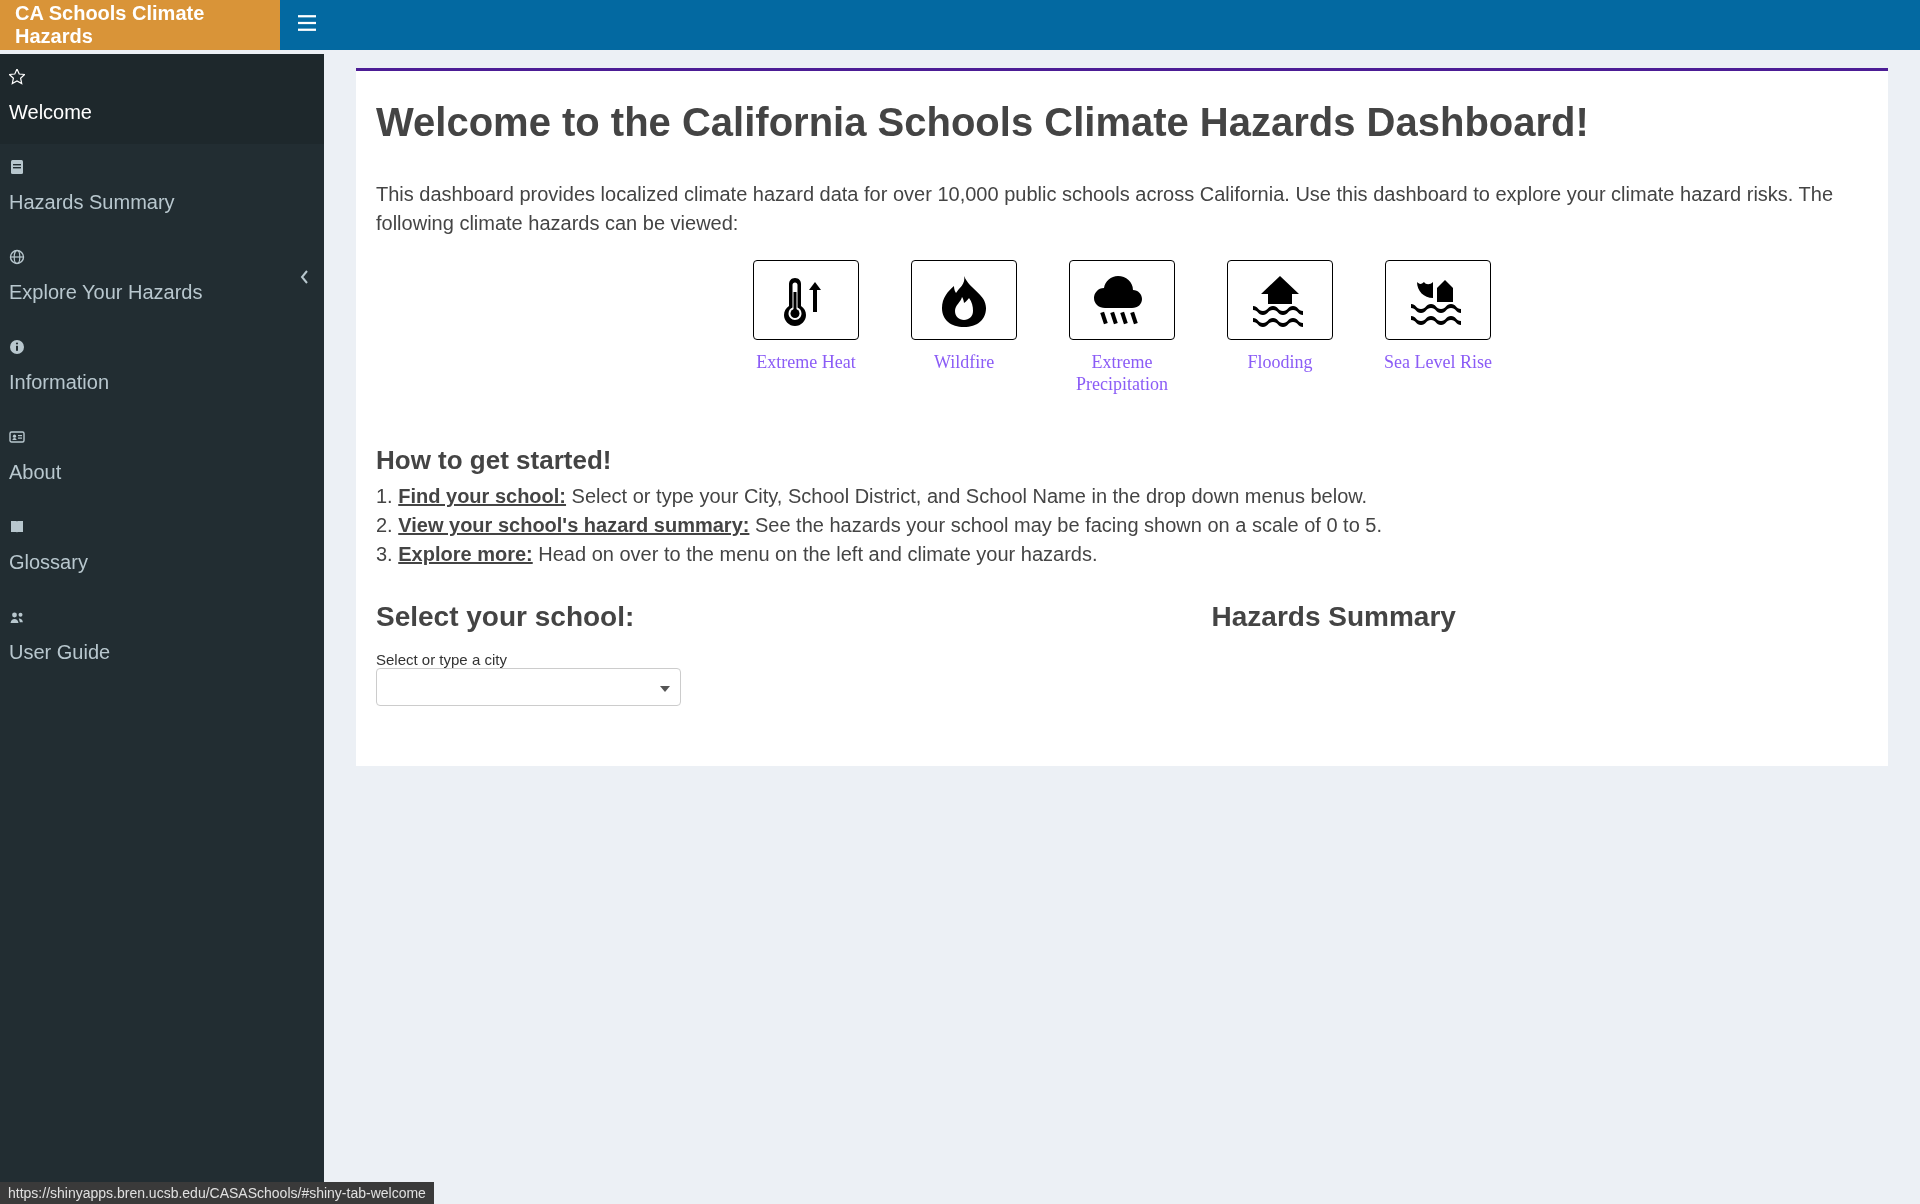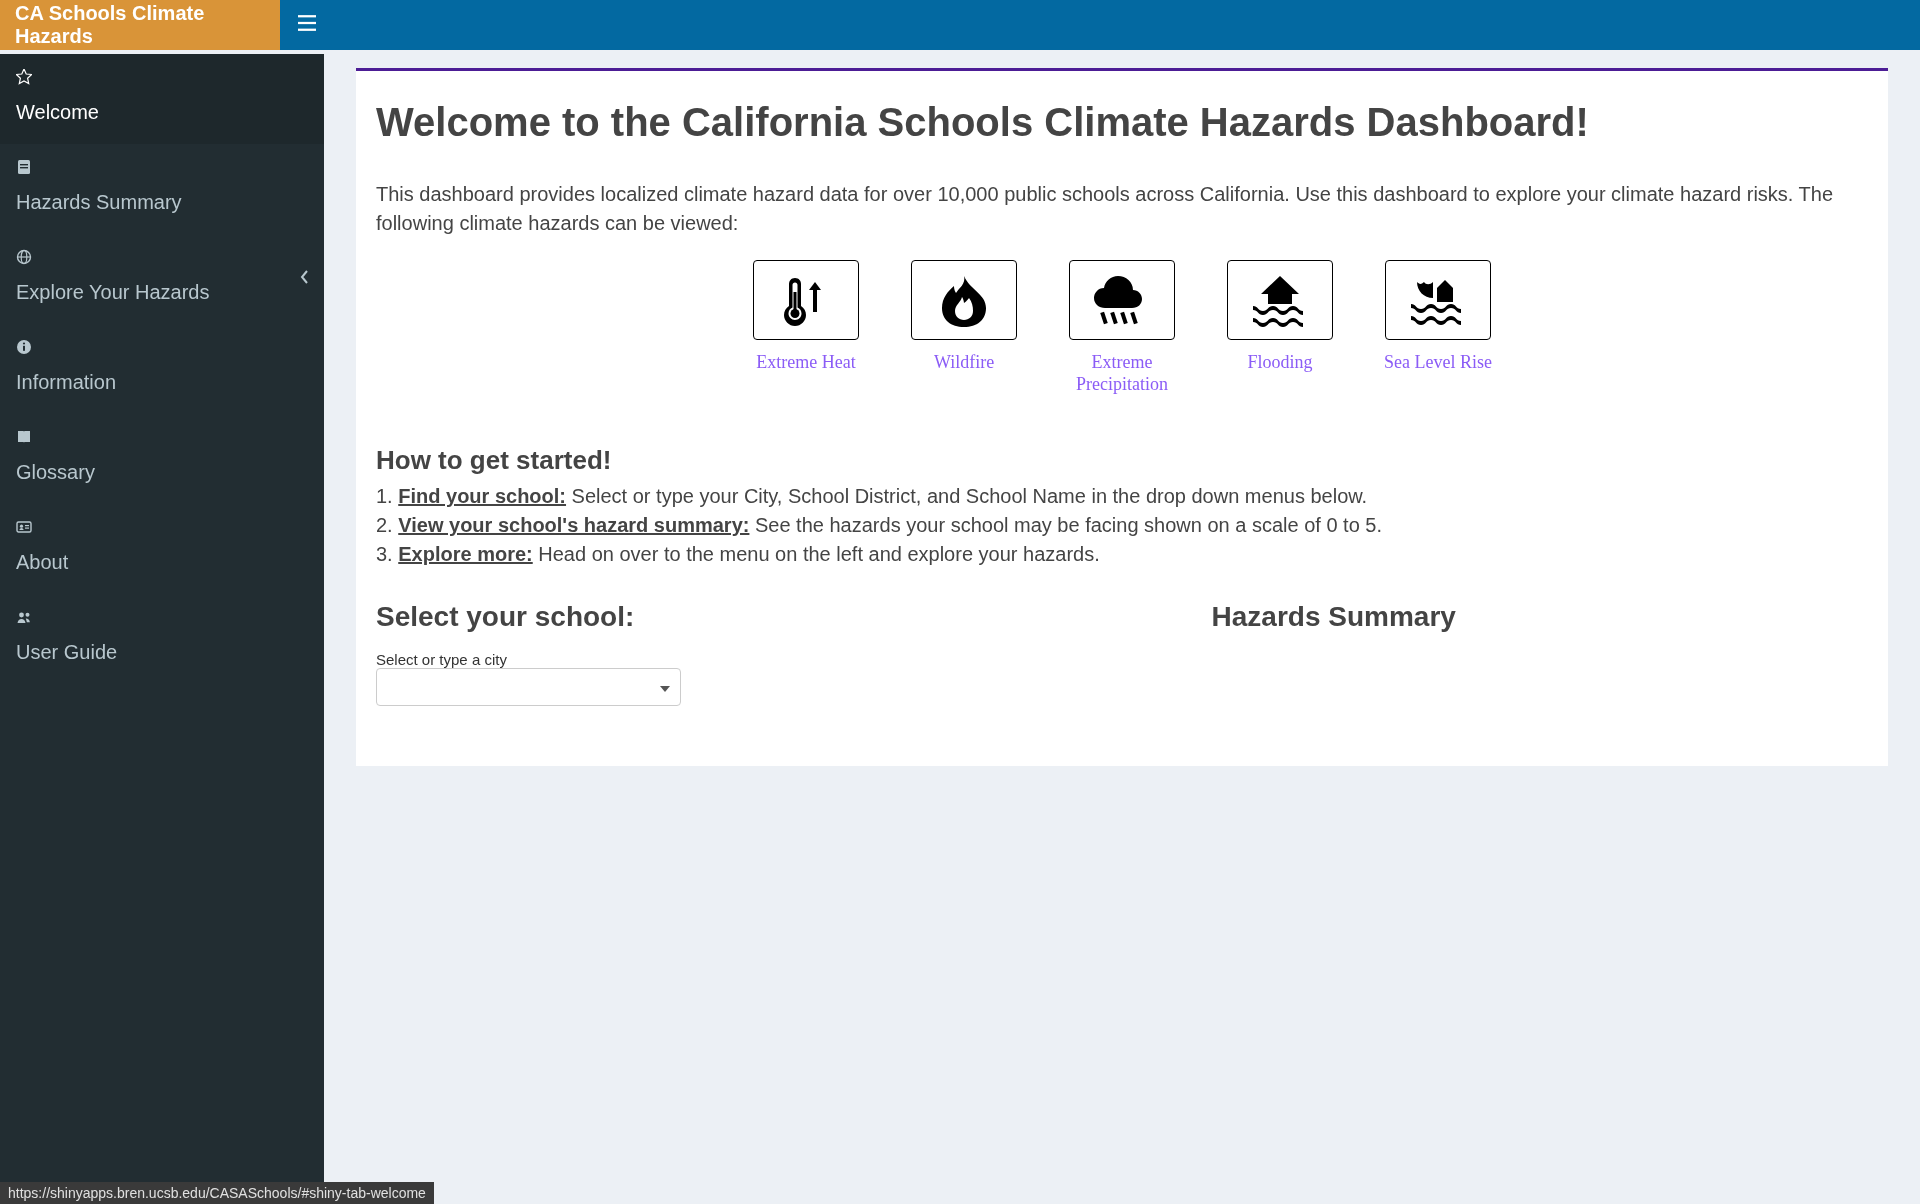--- a/index.html
+++ b/index.html
@@ -36,21 +36,21 @@
 .sidebar {
   position: fixed;
   top: 54px;
   left: 0;
   width: 324px;
   bottom: 0;
   background: #222d32;
   color: #b8c7ce;
 }
 .sidebar-item {
-  padding: 15px 16px 20px 16px;
+  padding: 15px 16px 20px 9px;
   position: relative;
   cursor: pointer;
 }
 .sidebar-item.active { background: #1e282c; }
 .sidebar-item.active .sidebar-label { color: #fff; }
 .sidebar-icon { display: block; margin-bottom: 12px; }
 .sidebar-icon svg { width: 16px; height: 16px; fill: #b8c7ce; }
 .sidebar-item.active .sidebar-icon svg { fill: #fff; }
 .sidebar-label { font-size: 20px; color: #b8c7ce; }
 .sidebar-chevron {
@@ -258,30 +258,30 @@
           <use href="#ic-chevron-left"></use>
         </svg></span>
   </div>
   <div class="sidebar-item">
     <span class="sidebar-icon"><svg viewBox="0 0 16 16">
           <use href="#ic-info"></use>
         </svg></span>
     <span class="sidebar-label">Information</span>
   </div>
   <div class="sidebar-item">
+    <span class="sidebar-icon"><svg viewBox="0 0 16 16" style="color:#b8c7ce">
+          <use href="#ic-idcard"></use>
+        </svg></span>
+    <span class="sidebar-label">About</span>
+  </div>
+  <div class="sidebar-item">
     <span class="sidebar-icon"><svg viewBox="0 0 16 16">
           <use href="#ic-book"></use>
         </svg></span>
     <span class="sidebar-label">Glossary</span>
-  </div>
-  <div class="sidebar-item">
-    <span class="sidebar-icon"><svg viewBox="0 0 16 16" style="color:#b8c7ce">
-          <use href="#ic-idcard"></use>
-        </svg></span>
-    <span class="sidebar-label">About</span>
   </div>
   <div class="sidebar-item">
     <span class="sidebar-icon"><svg viewBox="0 0 16 16">
           <use href="#ic-users"></use>
         </svg></span>
     <span class="sidebar-label">User Guide</span>
   </div>
 </div>
 
 <div class="content">
@@ -337,21 +337,21 @@
       <div class="row">
         <span>1.</span>
         <span class="u">Find your school:</span><span> Select or type your City, School District, and School Name in the drop down menus below.</span>
       </div>
       <div class="row">
         <span>2.</span>
         <span class="u">View your school's hazard summary:</span><span> See the hazards your school may be facing shown on a scale of 0 to 5.</span>
       </div>
       <div class="row">
         <span>3.</span>
-        <span class="u">Explore more:</span><span> Head on over to the menu on the left and explore your hazards.</span>
+        <span class="u">Explore more:</span><span> Head on over to the menu on the left and climate your hazards.</span>
       </div>
     </div>
 
     <div class="cols">
       <div class="col-left">
         <h3 class="sub-head">Select your school:</h3>
         <label class="field-label">Select or type a city</label>
         <div class="select-box">
           <span><svg viewBox="0 0 10 6">
                 <use href="#ic-caret"></use>

